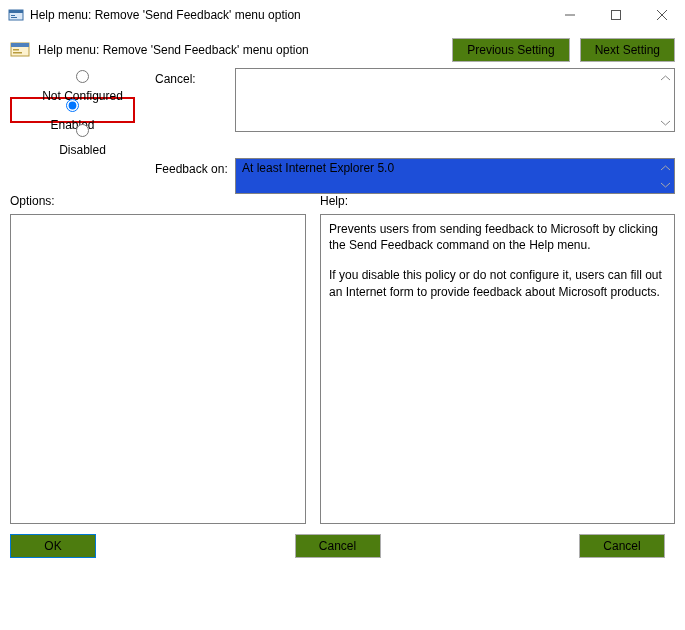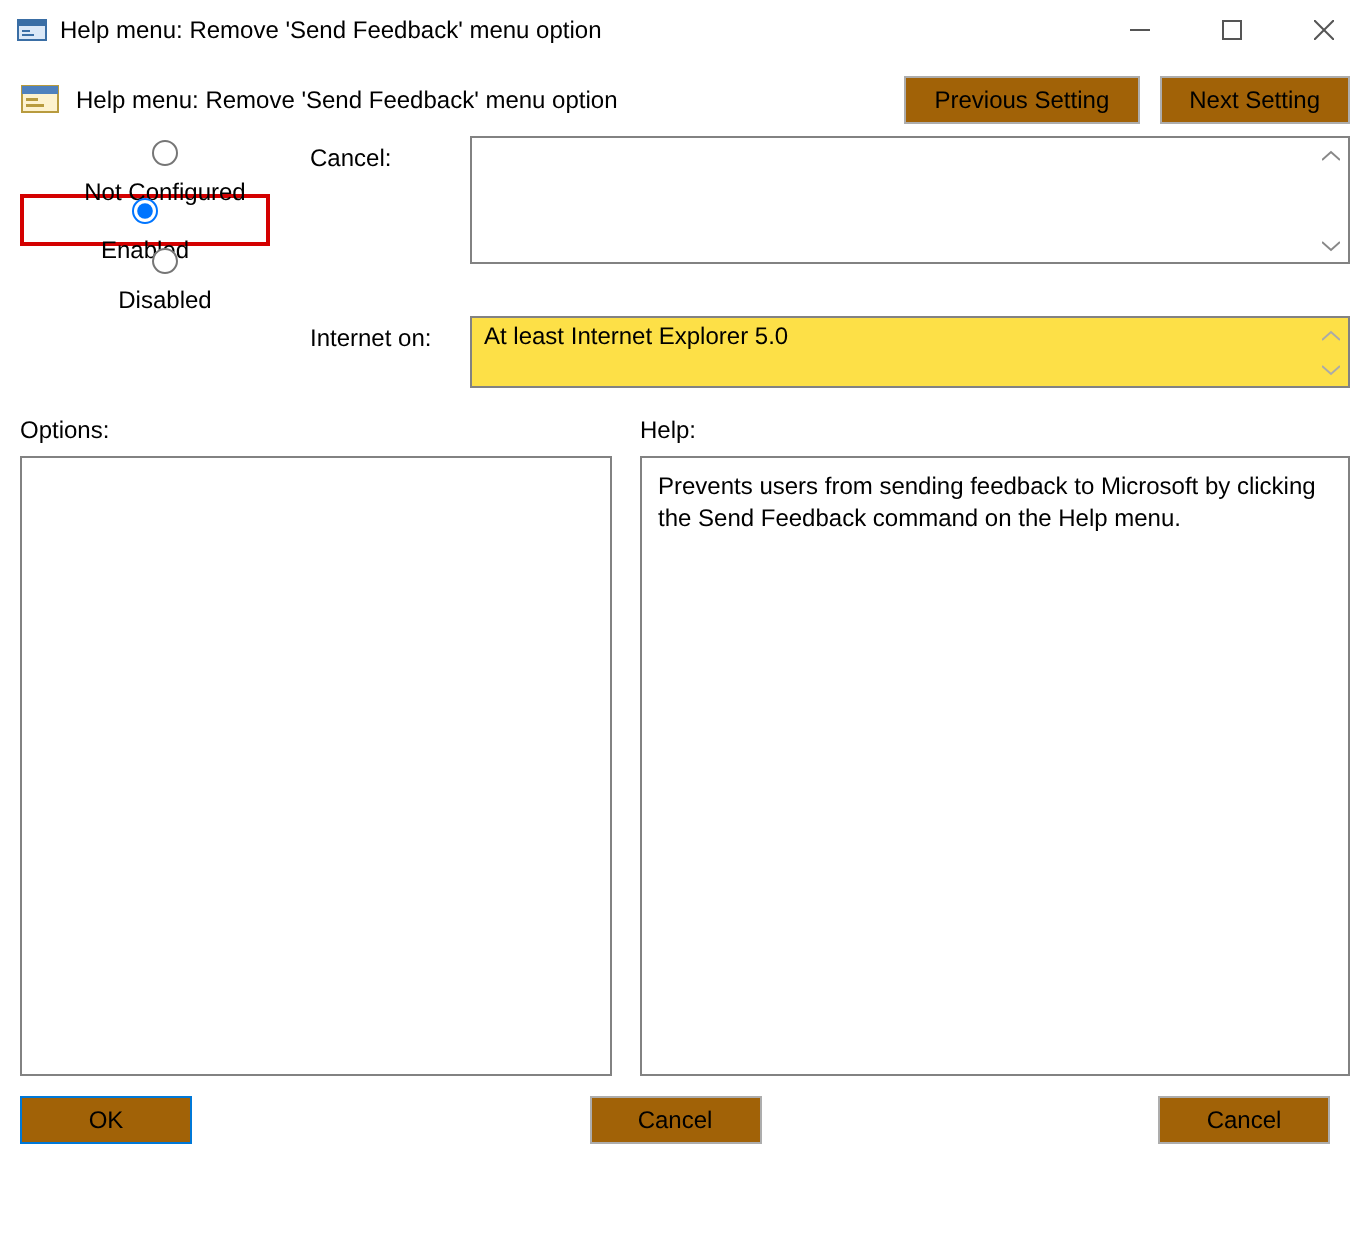--- a/index.html
+++ b/index.html
@@ -44,21 +44,21 @@
   .header-icon {
     width: 20px; height: 20px;
     display:inline-flex; align-items:center; justify-content:center;
   }
   .header-title { font-size: 12px; }
   .header-buttons {
     margin-left: auto;
     display: flex; gap: 10px;
   }
   button.std {
-    background: #a16207;
+    background: #4d7c0f;
     border: 1px solid #adadad;
     padding: 4px 14px;
     font-family: inherit;
     font-size: 12px;
     min-width: 90px;
     height: 24px;
   }
 
   .row {
     display: flex;
@@ -98,32 +98,32 @@
   .comment-box .scroll-stub{
     position:absolute; right:0; top:0; bottom:0; width:17px;
     display:flex; flex-direction:column; justify-content:space-between;
   }
   .scroll-arrow{
     width:17px;height:17px;display:flex;align-items:center;justify-content:center;color:#666;
   }
   .supported-box {
     flex:1;
     height: 36px;
-    background:#fde047;
+    background:#1d4ed8;
     border:1px solid #828282;
     padding:2px 6px;
     position:relative;
     color:#000;
   }
   .supported-box .scroll-stub{
     position:absolute; right:0; top:0; bottom:0; width:17px;
     display:flex; flex-direction:column; justify-content:space-between;
   }
   .section-labels{
-    display:flex; margin-top:14px;
+    display:flex; 
   }
   .section-labels .opt-lbl{ width: 310px; }
   .panes{
     display:flex; gap:14px; margin-top:6px;
   }
   .pane{
     border:1px solid #828282;
     height:310px;
   }
   .options-pane{ width: 296px; flex-shrink:0; }
@@ -223,21 +223,21 @@
           <svg width="9" height="6">
               <polyline points="0,1 4.5,5 9,1" fill="none" stroke="#888"></polyline>
             </svg>
         </div>
       </div>
     </div>
   </div>
 
   <div class="row" style="margin-top:8px;">
     <div class="left-col"></div>
-    <div class="label-col">Internet on:</div>
+    <div class="label-col">Feedback on:</div>
     <div class="supported-box">
       <span>At least Internet Explorer 5.0</span>
       <div class="scroll-stub">
         <div class="scroll-arrow">
           <svg width="9" height="6">
               <polyline points="0,5 4.5,1 9,5" fill="none" stroke="#aaa"></polyline>
             </svg>
         </div>
         <div class="scroll-arrow">
           <svg width="9" height="6">
@@ -250,20 +250,21 @@
 
   <div class="section-labels">
     <div class="opt-lbl">Options:</div>
     <div>Help:</div>
   </div>
 
   <div class="panes">
     <div class="pane options-pane"></div>
     <div class="pane help-pane">
       <p>Prevents users from sending feedback to Microsoft by clicking the Send Feedback command on the Help menu.</p>
+      <p>If you disable this policy or do not configure it, users can fill out an Internet form to provide feedback about Microsoft products.</p>
     </div>
   </div>
 
   <div class="footer">
     <button class="std ok-btn">OK</button>
     <button class="std">Cancel</button>
     <button class="std">Cancel</button>
   </div>
 
 </div>

